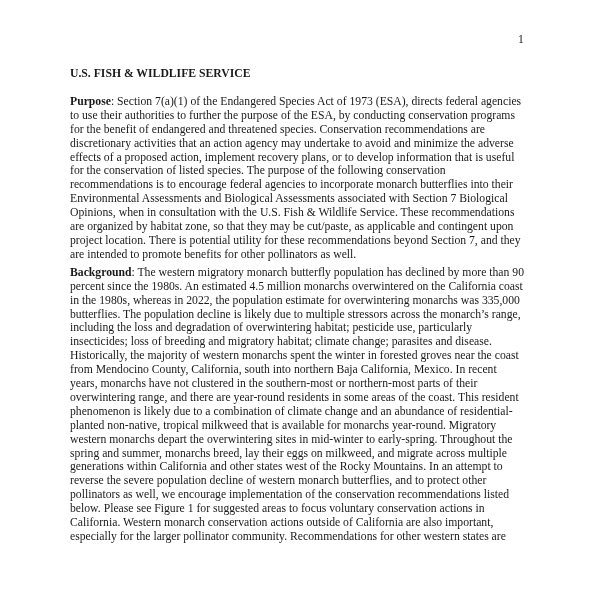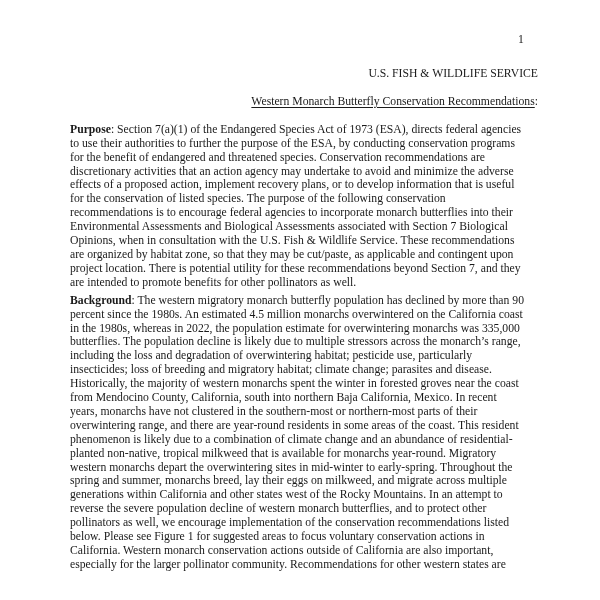--- a/index.html
+++ b/index.html
@@ -29,24 +29,23 @@
   }
   .content {
     position: absolute;
     top: 67px;
     left: 70px;
     width: 468px;
     font-size: 11.7px;
     line-height: 13.9px;
   }
   .hline {
-    font-weight: normal;
+    font-weight: bold;
     margin: 0 0 14px 0;
     white-space: pre-line;
-    text-align: right;
   }
   .u {
     text-decoration: underline;
     text-underline-offset: 2px;
   }
   .lead {
     font-weight: bold;
     text-underline-offset: 2px;
   }
   .para {
@@ -59,21 +58,20 @@
 
 <div class="page">
 
   <div class="page-number">1</div>
 
   <div class="content">
 
     <p class="hline">U.S. FISH &amp; WILDLIFE SERVICE</p>
 
 
-    <p class="hline"><span class="u">Western Monarch Butterfly Conservation Recommendations</span><span>:</span></p>
 
     <p class="para"><span class="lead">Purpose</span><span>: Section 7(a)(1) of the Endangered Species Act of 1973 (ESA), directs federal agencies
 to use their authorities to further the purpose of the ESA, by conducting conservation programs
 for the benefit of endangered and threatened species. Conservation recommendations are
 discretionary activities that an action agency may undertake to avoid and minimize the adverse
 effects of a proposed action, implement recovery plans, or to develop information that is useful
 for the conservation of listed species. The purpose of the following conservation
 recommendations is to encourage federal agencies to incorporate monarch butterflies into their
 Environmental Assessments and Biological Assessments associated with Section 7 Biological
 Opinions, when in consultation with the U.S. Fish &amp; Wildlife Service. These recommendations

